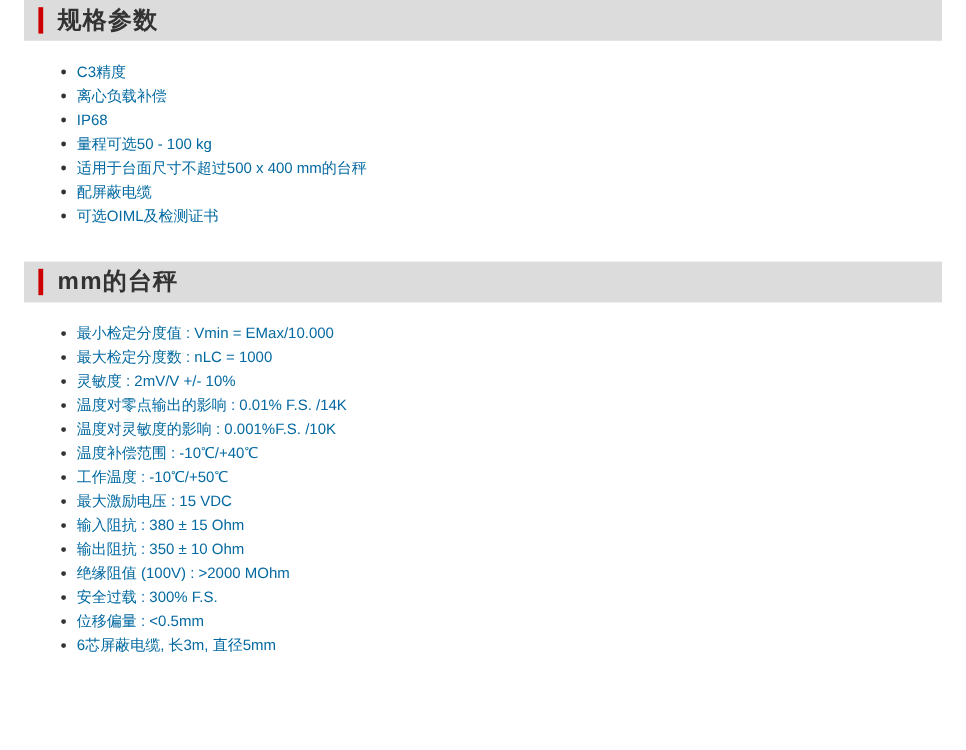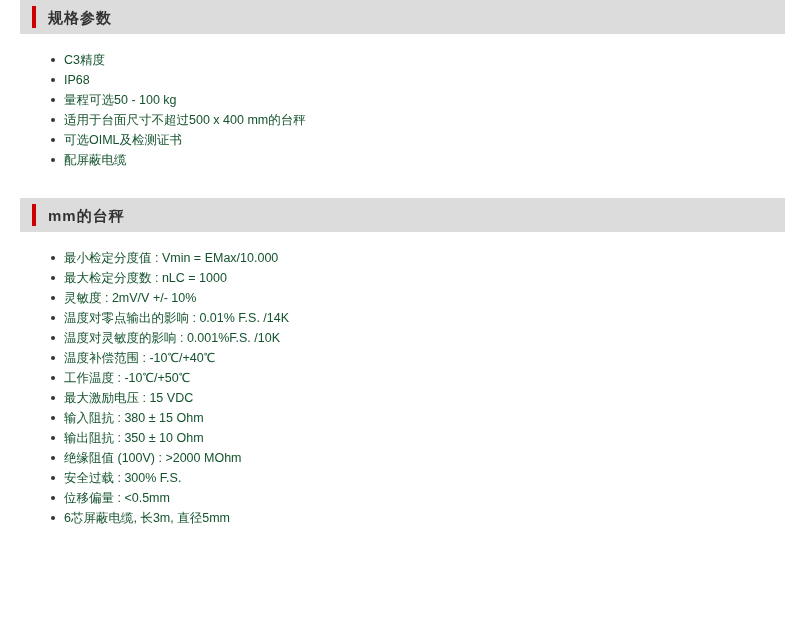--- a/index.html
+++ b/index.html
@@ -33,37 +33,37 @@
   }
   .section-header .accent-bar {
     width: 4px;
     height: 22px;
     background: #cc0000;
     margin-left: 12px;
     margin-right: 12px;
     flex: 0 0 auto;
   }
   .section-header .title {
-    font-size: 15px;
+    font-size: 20px;
     font-weight: bold;
     color: #333333;
     letter-spacing: 1px;
     line-height: 1;
   }
   .bullet-list {
     list-style: none;
     margin: 0;
     padding: 0;
   }
   .bullet-list li {
     position: relative;
     padding-left: 16px;
     font-size: 12.5px;
     line-height: 20px;
-    color: #14532d;
+    color: #0369a1;
     margin: 0;
   }
   .bullet-list li::before {
     content: "";
     position: absolute;
     left: 3px;
     top: 8px;
     width: 4px;
     height: 4px;
     border-radius: 50%;
@@ -88,25 +88,26 @@
 <div class="page">
 
   <div class="section">
     <div class="section-header">
       <div class="accent-bar"></div>
       <div class="title">规格参数</div>
     </div>
     <div class="list-wrap-specs">
       <ul class="bullet-list">
         <li>C3精度</li>
+        <li>离心负载补偿</li>
         <li>IP68</li>
         <li>量程可选50 - 100 kg</li>
         <li>适用于台面尺寸不超过500 x 400 mm的台秤</li>
+        <li>配屏蔽电缆</li>
         <li>可选OIML及检测证书</li>
-        <li>配屏蔽电缆</li>
       </ul>
     </div>
   </div>
 
   <div class="spacer-1"></div>
 
   <div class="section section-two">
     <div class="section-header">
       <div class="accent-bar"></div>
       <div class="title">mm的台秤</div>

